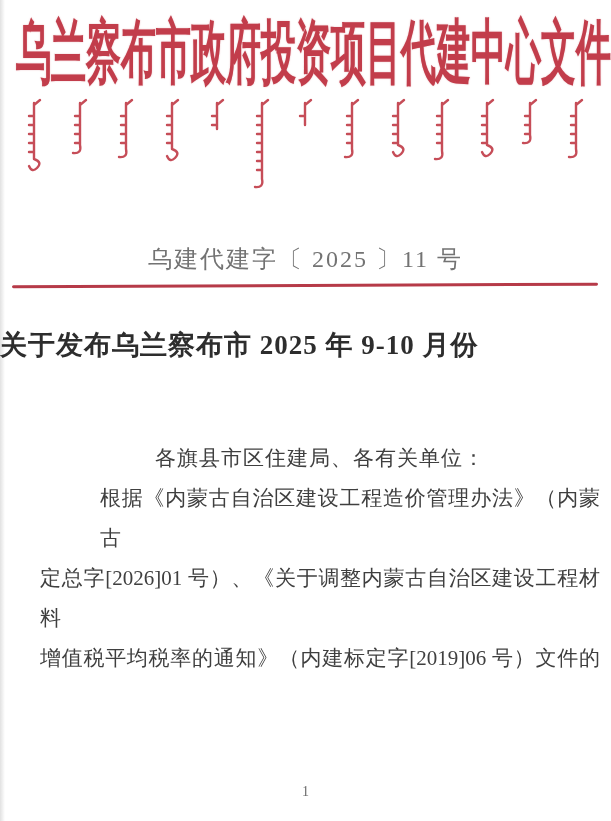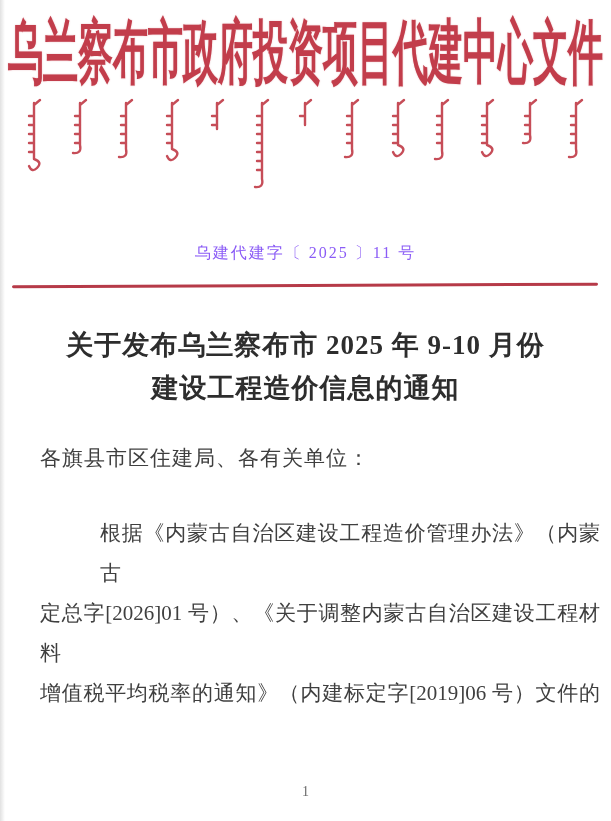--- a/index.html
+++ b/index.html
@@ -12,64 +12,63 @@
     font-family:"Liberation Serif","DejaVu Serif",serif;
   }
   
   .page::before{
     content:"";position:absolute;left:0;top:0;bottom:0;width:5px;
     background:linear-gradient(to right, rgba(90,90,90,.18), rgba(90,90,90,0));
     pointer-events:none;
   }
   .org-title-wrap{
     position:absolute;top:16px;left:0;right:0;
-    text-align:center;height:80px;
+    text-align:right;height:80px;
   }
   .org-title{
     display:inline-block;
     font-size:35px;font-weight:700;line-height:38px;
     color:var(--header-red,#c23d4b);
     white-space:nowrap;
     transform:scaleY(2.0);transform-origin:top center;
     letter-spacing:0px;
     text-shadow:0 0 1px rgba(194,61,75,.45);
   }
   .mongolian{
     position:absolute;top:98px;left:22px;width:568px;height:92px;
   }
   .doc-number{
     position:absolute;top:243px;left:0;right:0;
     text-align:center;
-    font-size:16px;color:#8b5cf6;letter-spacing:2px;
+    font-size:24px;color:#737373;letter-spacing:2px;
   }
   .divider{
     position:absolute;top:284px;left:12px;width:586px;height:3px;
     background:var(--divider-red,#b63a48);
     transform:rotate(-0.25deg);
     border-radius:2px;
   }
   .title-block{
     position:absolute;top:324px;left:0;right:0;
-    text-align:center;
     font-size:27px;font-weight:700;color:#2d2d2d;
     line-height:43px;letter-spacing:1px;
   }
   .body-block{
     position:absolute;top:438px;left:40px;width:560px;
     font-size:21px;color:var(--body-text,#3f3f3f);
   }
   .salutation{
-    line-height:40px;letter-spacing:1px;text-align:left;
+    line-height:40px;letter-spacing:1px;text-align:center;
   }
   .bline{
     line-height:40px;
     text-align:justify;
     text-align-last:justify;
   }
-  .bline.indent{padding-left:60px;margin-top:35px;}
+  .bline.indent{padding-left:60px;}
   .page-number{
     position:absolute;top:784px;left:0;right:0;
     text-align:center;font-size:14px;color:#6a6a6a;
   }
 </style>
 </head>
 <body>
 
 <div class="page">
 
@@ -92,21 +91,20 @@
       <path d="M508,7 l6,-5 M508,5 V37 M508,18 h-5 M508,27 h-5 M508,36 h-5 M508,37 q2,9 -7,8" fill="none" stroke="#c64d58" stroke-width="2.4" stroke-linecap="round" stroke-linejoin="round"></path>
       <path d="M554,7 l6,-5 M554,5 V51 M554,18 h-5 M554,27 h-5 M554,36 h-5 M554,45 h-5 M554,51 q2,9 -7,8" fill="none" stroke="#c64d58" stroke-width="2.4" stroke-linecap="round" stroke-linejoin="round"></path>
     </svg>
 
   <div class="doc-number">乌建代建字〔 2025 〕11 号</div>
 
   <div class="divider"></div>
 
   <div class="title-block">
     <div>关于发布乌兰察布市 2025 年 9-10 月份</div>
-    <div>建设工程造价信息的通知</div>
   </div>
 
   <div class="body-block">
     <div class="salutation">各旗县市区住建局、各有关单位：</div>
     <div class="bline indent">根据《内蒙古自治区建设工程造价管理办法》（内蒙古</div>
     <div class="bline">定总字[2026]01 号）、《关于调整内蒙古自治区建设工程材料</div>
     <div class="bline">增值税平均税率的通知》（内建标定字[2019]06 号）文件的</div>
 
   </div>
 

